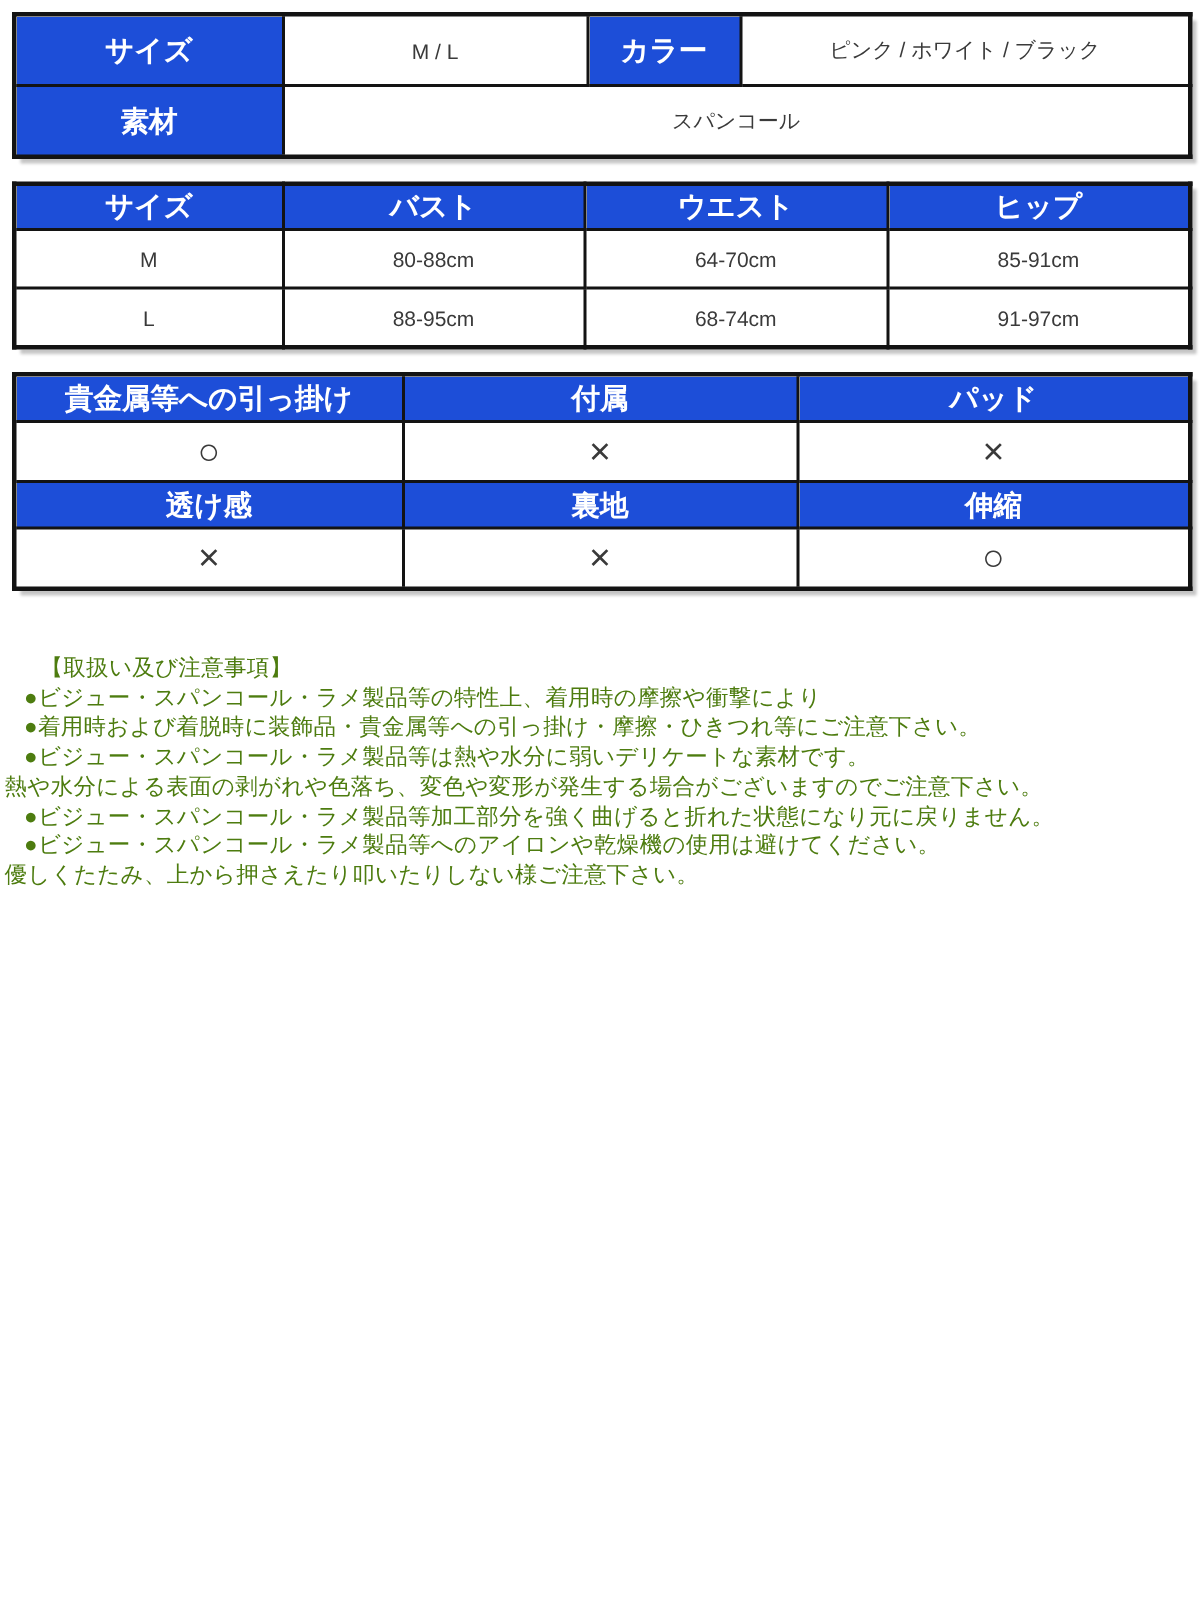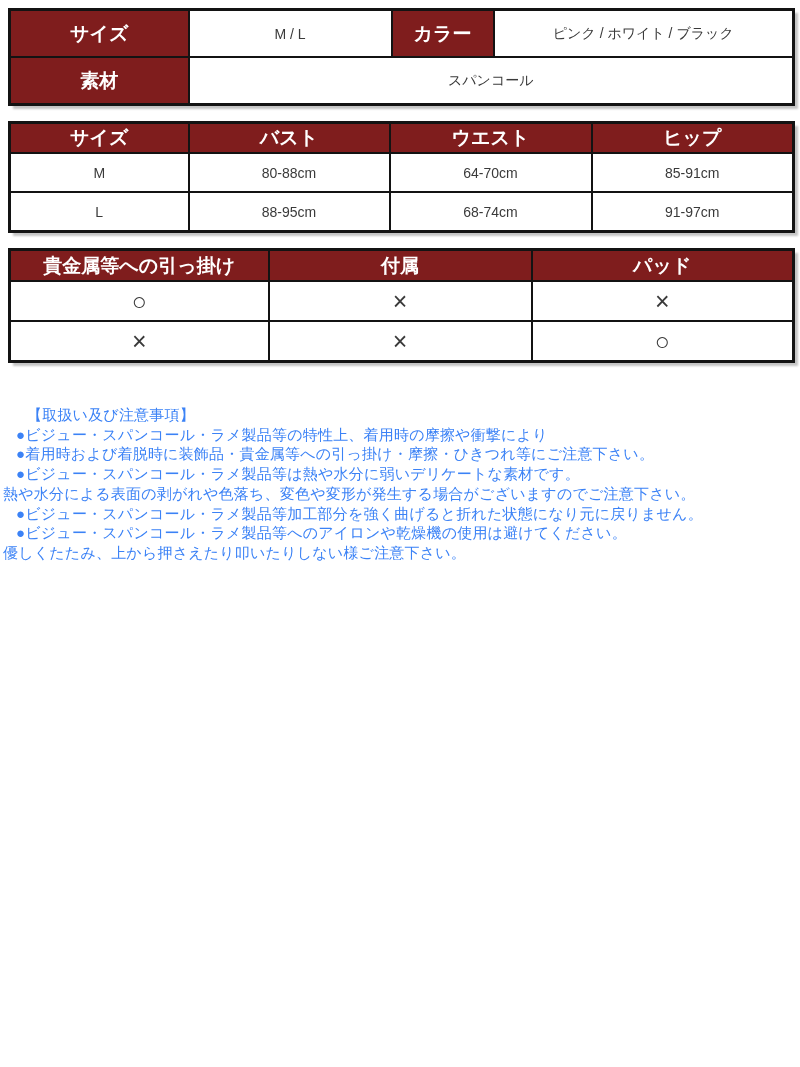--- a/index.html
+++ b/index.html
@@ -24,21 +24,21 @@
   }
   table.spec td {
     border: 2px solid #131313;
     padding: 0;
     text-align: center;
     vertical-align: middle;
     overflow: hidden;
     white-space: nowrap;
   }
   .hcell {
-    background: #7f1d1d;
+    background: #1d4ed8;
     color: #ffffff;
     font-weight: bold;
     font-size: 19px;
   }
   .vcell {
     color: #3a3a3a;
     font-size: 14px;
     font-weight: normal;
   }
   
@@ -49,21 +49,21 @@
   .t2 .hrow td { height: 28px; }
   .t2 .drow td { height: 37px; }
   
   .t3 { margin-top: 15px; }
   .t3 .hrow td { height: 29px; }
   .t3 .drow td { height: 38px; }
   .sym { font-size: 25px; line-height: 1; }
   
   .care {
     margin: 42px 6px 0 3px;
-    color: #3b82f6;
+    color: #4d7c0f;
     font-size: 15px;
     line-height: 19.7px;
     letter-spacing: 0.2px;
   }
   .care .title { text-indent: 24px; }
   .care .bullet { text-indent: 13px; }
   .care .cont { text-indent: 0; }
   .care div { white-space: nowrap; }
 </style>
 </head>
@@ -131,20 +131,25 @@
         <tr class="hrow">
       <td class="hcell">貴金属等への引っ掛け</td>
       <td class="hcell">付属</td>
       <td class="hcell">パッド</td>
     </tr>
     <tr class="drow">
       <td class="vcell sym">○</td>
       <td class="vcell sym">×</td>
       <td class="vcell sym">×</td>
     </tr>
+    <tr class="hrow">
+      <td class="hcell">透け感</td>
+      <td class="hcell">裏地</td>
+      <td class="hcell">伸縮</td>
+    </tr>
     <tr class="drow">
       <td class="vcell sym">×</td>
       <td class="vcell sym">×</td>
       <td class="vcell sym">○</td>
     </tr>
   </tbody>
     </table>
 
   <div class="care">
     <div class="title">【取扱い及び注意事項】</div>

